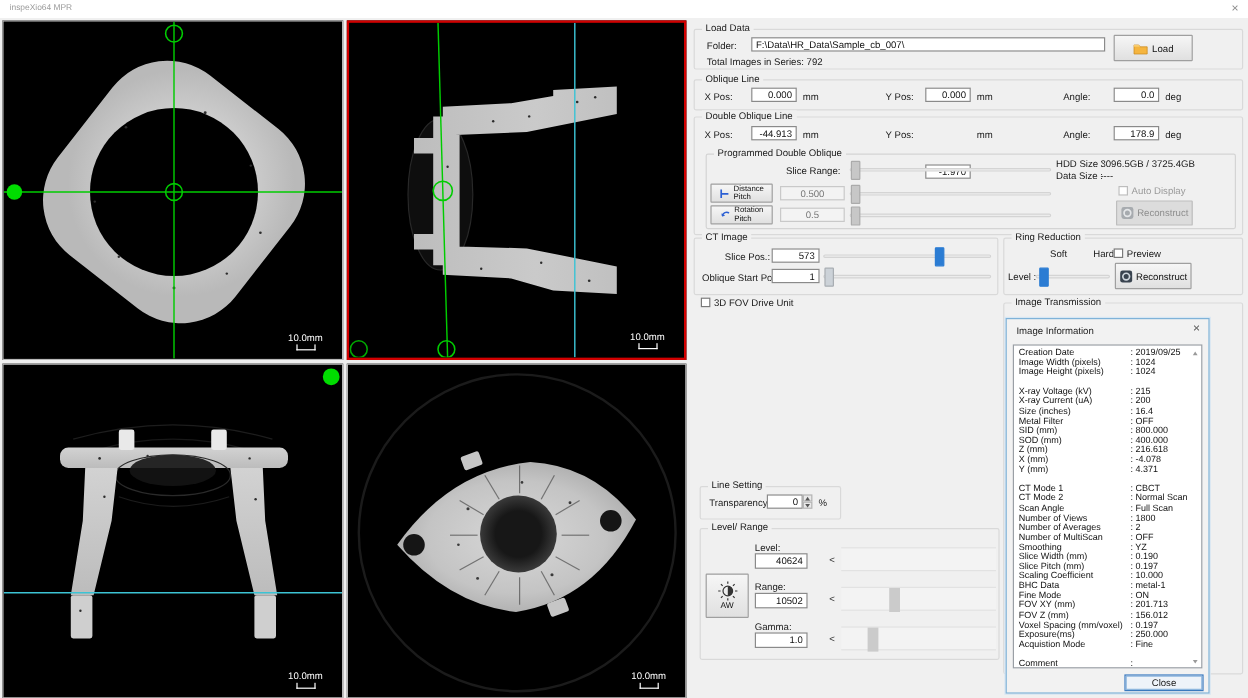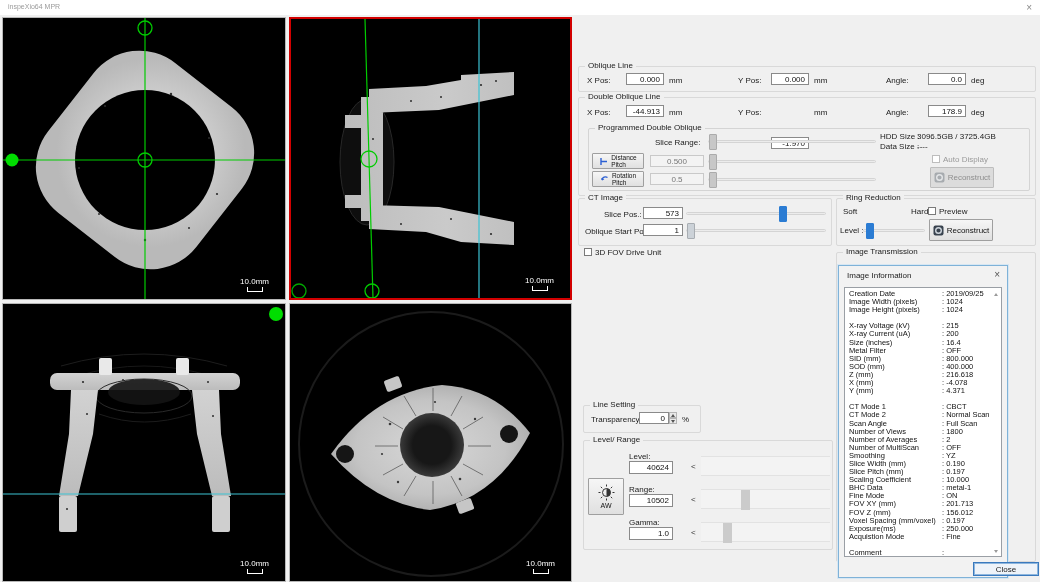--- a/index.html
+++ b/index.html
@@ -46,21 +46,21 @@
   .tri-up{width:0;height:0;border-left:2px solid transparent;border-right:2px solid transparent;border-bottom:3px solid #555;}
   .tri-down{width:0;height:0;border-left:2px solid transparent;border-right:2px solid transparent;border-top:3px solid #555;}
   
   .dialog{position:absolute;left:838px;top:265px;width:170px;height:313px;background:#f2f2f2;border:1px solid #7fb2d8;box-shadow:0 0 0 1px #d7e7f3;z-index:10;box-sizing:border-box;}
   .dialog .dtitle{position:absolute;left:8px;top:5px;font-size:8px;color:#222;}
   .dialog .dclose{position:absolute;right:7px;top:3px;font-size:10px;color:#555;cursor:pointer;}
   .ilist{position:absolute;left:5px;top:21px;width:158px;height:270px;background:#fff;border:1px solid #9a9fa5;overflow:hidden;padding:2px 0 0 4px;box-sizing:border-box;}
   .info-row{display:flex;min-height:8.1px;line-height:8.1px;font-size:7.5px;color:#111;white-space:nowrap;}
   .info-row .il{width:93px;flex:none;}
   .sb-arrow{position:absolute;right:1px;width:8px;height:8px;display:flex;align-items:center;justify-content:center;}
-  .closebtn{position:absolute;left:98px;top:296px;width:66px;height:14px;background:#eef3f9;border:1px solid #3a79bd;box-shadow:inset 0 0 0 1px #8db6de;font-size:8px;display:flex;align-items:center;justify-content:center;cursor:pointer;box-sizing:border-box;margin-left:36px;}
+  .closebtn{position:absolute;left:98px;top:296px;width:66px;height:14px;background:#eef3f9;border:1px solid #3a79bd;box-shadow:inset 0 0 0 1px #8db6de;font-size:8px;display:flex;align-items:center;justify-content:center;cursor:pointer;box-sizing:border-box;}
 </style>
 </head>
 <body>
 
 <div class="app">
 
   <div class="titlebar">
     <span class="title">inspeXio64 MPR</span>
     <span class="win-close">×</span>
   </div>
@@ -221,20 +221,33 @@
           <circle cx="145" cy="98" r="1.1"></circle>
           <circle cx="92" cy="150" r="1.1"></circle>
       </g>
     </svg>
     <div class="scale-wrap">
       <span class="scale-text">10.0mm</span>
       <div class="scale-bracket"></div>
     </div>
   </div>
 
+  <div class="gbox" style="left:578px;top:24px;width:458px;height:34px;">
+    <span class="gtitle">Load Data</span>
+    <span class="lbl" style="left:10px;top:9px;">Folder:</span>
+    <input class="fld left" style="left: 47px; top: 6px; width: 295px;" readonly="" value="F:\Data\HR_Data\Sample_cb_007\">
+    <span class="lbl" style="left:10px;top:22px;">Total Images in Series: 792</span>
+    <div class="btn" style="left:349px;top:4px;width:66px;height:22px;">
+      <svg width="13" height="11" viewBox="0 0 13 11">
+        <path d="M1,2.5 h4 l1,1.5 h6 v6 h-11 Z" fill="#f5b53f" stroke="#c98a1e" stroke-width="0.6"></path>
+        <path d="M1,2.5 h4 l1,1.5 h-5 Z" fill="#f9cd6e"></path>
+      </svg>
+      <span>Load</span>
+    </div>
+  </div>
 
   <div class="gbox" style="left:578px;top:66px;width:458px;height:26px;">
     <span class="gtitle">Oblique Line</span>
     <span class="lbl" style="left:8px;top:9px;">X Pos:</span>
     <input class="fld" style="left: 47px; top: 6px; width: 38px;" readonly="" value="0.000">
     <span class="lbl" style="left:90px;top:9px;">mm</span>
     <span class="lbl" style="left:159px;top:9px;">Y Pos:</span>
     <input class="fld" style="left: 192px; top: 6px; width: 38px;" readonly="" value="0.000">
     <span class="lbl" style="left:235px;top:9px;">mm</span>
     <span class="lbl" style="left:307px;top:9px;">Angle:</span>
@@ -318,21 +331,21 @@
     <div class="htrack" style="left:107px;top:30px;width:140px;">
       <div class="hthumb" style="left:0px;"></div>
     </div>
   </div>
 
   <span class="cb" style="left:584px;top:248px;"></span>
   <span class="lbl" style="left:595px;top:248px;">3D FOV Drive Unit</span>
 
   <div class="gbox" style="left:836px;top:198px;width:200px;height:48px;">
     <span class="gtitle">Ring Reduction</span>
-    <span class="lbl" style="left:6px;top:8px;">Soft</span>
+    <span class="lbl" style="left:38px;top:8px;">Soft</span>
     <span class="lbl" style="left:74px;top:8px;">Hard</span>
     <span class="cb" style="left:91px;top:8px;"></span>
     <span class="lbl" style="left:102px;top:8px;">Preview</span>
     <span class="lbl" style="left:3px;top:27px;">Level :</span>
     <div class="htrack" style="left:26px;top:30px;width:62px;">
       <div class="hthumb blue" style="left:2px;"></div>
     </div>
     <div class="btn" style="left:92px;top:20px;width:64px;height:22px;">
       <svg width="11" height="11" viewBox="0 0 11 11">
         <rect x="0.5" y="0.5" width="10" height="10" rx="2" fill="#39434f"></rect>

